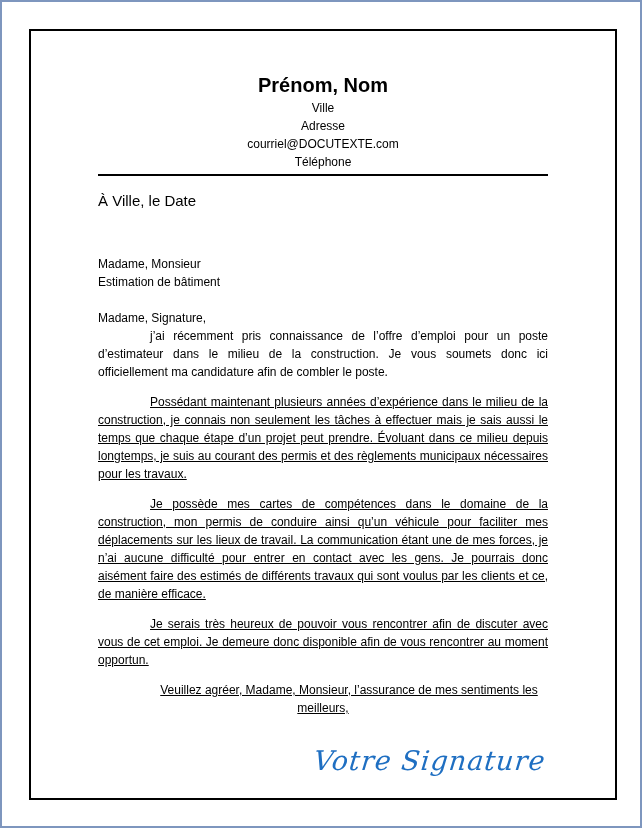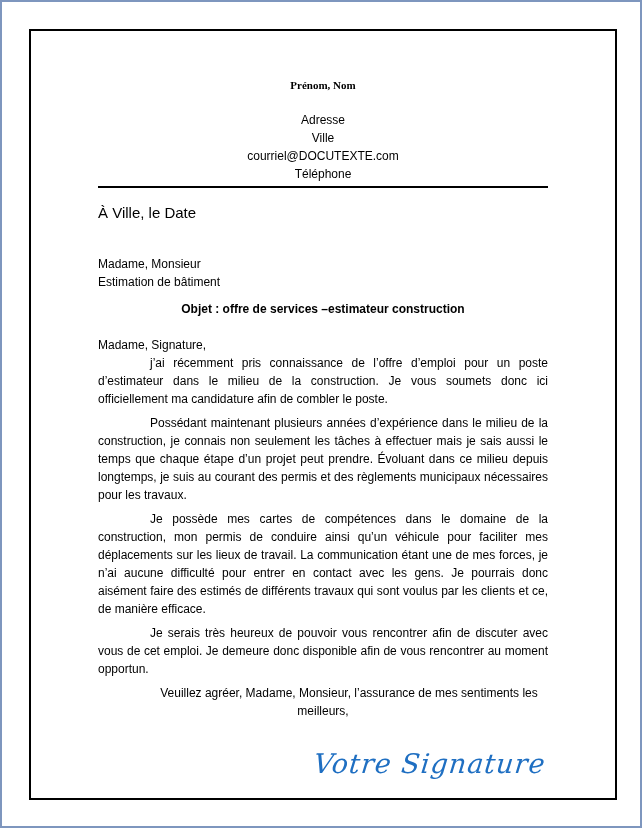--- a/index.html
+++ b/index.html
@@ -31,42 +31,41 @@
   .content {
     box-sizing: border-box;
     padding: 0 67px;
   }
   
   .letterhead {
     text-align: center;
     padding-top: 44px;
   }
   .letterhead-name {
-    font-size: 11px;
+    font-size: 20px;
     font-weight: bold;
     line-height: 20px;
-    margin-bottom: 16px;
-    font-family: Liberation Serif, serif;
+    margin-bottom: 4px;
   }
   .letterhead-line {
     font-size: 12px;
     line-height: 18px;
   }
   .header-rule {
     border-bottom: 2px solid #000000;
     margin-top: 3px;
   }
   
   .date-line {
     font-size: 15px;
     line-height: 18px;
     margin-top: 16px;
   }
   .recipient-block {
-    margin-top: 33px;
+    margin-top: 45px;
     font-size: 12px;
     line-height: 18px;
   }
   .subject-line {
     margin-top: 9px;
     font-size: 12px;
     font-weight: bold;
     text-align: center;
     line-height: 18px;
   }
@@ -75,21 +74,21 @@
     font-size: 12px;
     line-height: 18px;
   }
   .para {
     font-size: 12px;
     line-height: 18px;
     text-align: justify;
     text-indent: 52px;
     margin: 0;
   }
-  .para + .para { margin-top: 6px; }
+  .para + .para { margin-top: 12px; text-decoration: underline; }
   .closing { margin-top: 10px; text-align: center; }
   .signature-block {
     margin-top: 28px;
     text-align: right;
     padding-right: 2px;
   }
   .signature-text {
     display: inline-block;
     font-family: "DejaVu Serif", serif;
     font-style: italic;
@@ -101,35 +100,34 @@
 </style>
 </head>
 <body>
 
 <div class="viewport">
   <div class="page">
     <div class="content">
 
       <div class="letterhead">
         <div class="letterhead-name">Prénom, Nom</div>
+        <div class="letterhead-line">Ville</div>
         <div class="letterhead-line">Adresse</div>
-        <div class="letterhead-line">Ville</div>
         <div class="letterhead-line">courriel@DOCUTEXTE.com</div>
         <div class="letterhead-line">Téléphone</div>
         <div class="header-rule"></div>
       </div>
 
       <div class="date-line">À Ville, le Date</div>
 
       <div class="recipient-block">
         <div>Madame, Monsieur</div>
         <div>Estimation de bâtiment</div>
       </div>
 
-      <div class="subject-line">Objet : offre de services –estimateur construction</div>
 
       <div class="salutation">Madame, Signature,</div>
 
       <p class="para">j’ai récemment pris connaissance de l’offre d’emploi pour un poste d’estimateur dans le milieu de la construction.  Je vous soumets donc ici officiellement ma candidature afin de combler le poste.</p>
       <p class="para">Possédant maintenant plusieurs années d’expérience dans le milieu de la construction, je connais non seulement les tâches à effectuer mais je sais aussi le temps que chaque étape d’un projet peut prendre. Évoluant dans ce milieu depuis longtemps, je suis au courant des permis et des règlements municipaux nécessaires pour les travaux.</p>
       <p class="para">Je possède mes cartes de compétences dans le domaine de la construction, mon permis de conduire ainsi qu’un véhicule pour faciliter mes déplacements sur les lieux de travail. La communication étant une de mes forces, je n’ai aucune difficulté pour entrer en contact avec les gens.  Je pourrais donc aisément faire des estimés de différents travaux qui sont voulus par les clients et ce, de manière efficace.</p>
       <p class="para">Je serais très heureux de pouvoir vous rencontrer afin de discuter avec vous de cet emploi.  Je demeure donc disponible afin de vous rencontrer au moment opportun.</p>
       <p class="para closing">Veuillez agréer, Madame, Monsieur, l’assurance de mes sentiments les meilleurs,</p>
 
       <div class="signature-block">

